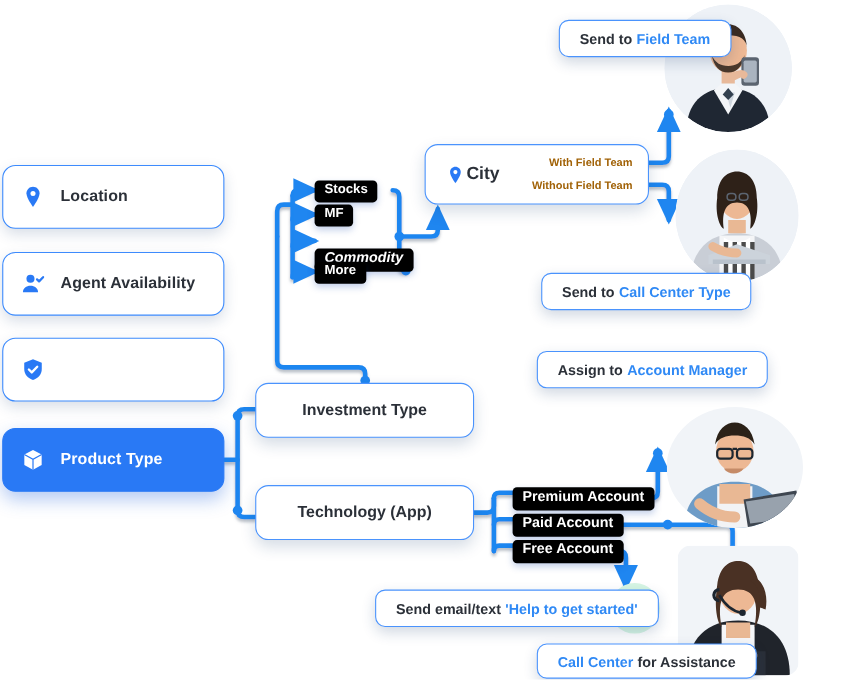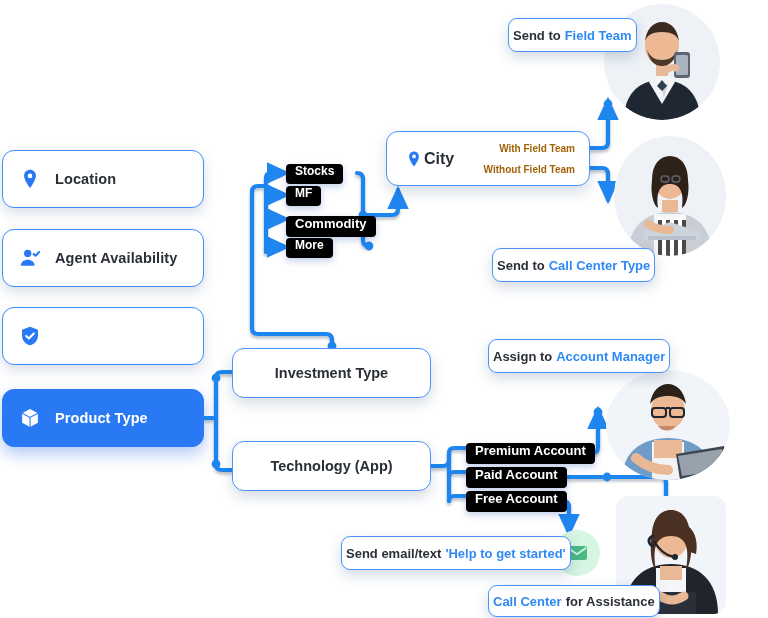--- a/index.html
+++ b/index.html
@@ -105,21 +105,21 @@
   
   .pill {
     position: absolute;
     border-radius: 9px;
     background: #ffffff;
     border: 1.5px solid #4a93fd;
     box-shadow: 0 5px 13px rgba(24,60,110,0.2);
     display: flex;
     align-items: center;
     justify-content: center;
-    padding: 0 4px;
+    padding: 0 18px;
     font-size: 13px;
     font-weight: 700;
     white-space: nowrap;
     z-index: 6;
   }
   .t-dark { color: #2b3038; }
   .t-blue { color: #2f89f5; }
   .pill .sp { display: inline-block; width: 4px; }
 
   
@@ -372,21 +372,21 @@
   <div class="node" style="left:232px; top:441px; width:199px; height:50px;">
     <span class="node-title">Technology (App)</span>
   </div>
 
   <div class="chip" style="left:286px; top:164px;">
       <span>Stocks</span>
     </div>
   <div class="chip" style="left:286px; top:186px;">
       <span>MF</span>
     </div>
-  <div class="chip wide" style="left:286px; top:216px;">
+  <div class="chip wide" style="left:286px; top:226px;font-style:italic;">
       <span>Commodity</span>
     </div>
   <div class="chip" style="left:286px; top:238px;">
       <span>More</span>
     </div>
 
   <div class="chip wide" style="left:466px; top:443px; height:21px;">
       <span>Premium Account</span>
     </div>
   <div class="chip wide" style="left:466px; top:467px; height:21px;">
@@ -401,21 +401,21 @@
     <span class="sp"></span>
     <span class="t-blue">Field Team</span>
   </div>
 
   <div class="pill" style="left:492px; top:248px; height:34px;">
     <span class="t-dark">Send to</span>
     <span class="sp"></span>
     <span class="t-blue">Call Center Type</span>
   </div>
 
-  <div class="pill" style="left:488px; top:339px; height:34px;">
+  <div class="pill" style="left:488px; top:319px; height:34px;">
     <span class="t-dark">Assign to</span>
     <span class="sp"></span>
     <span class="t-blue">Account Manager</span>
   </div>
 
   <div class="pill" style="left:341px; top:536px; height:34px;">
     <span class="t-dark">Send email/text</span>
     <span class="sp"></span>
     <span class="t-blue">'Help to get started'</span>
   </div>

